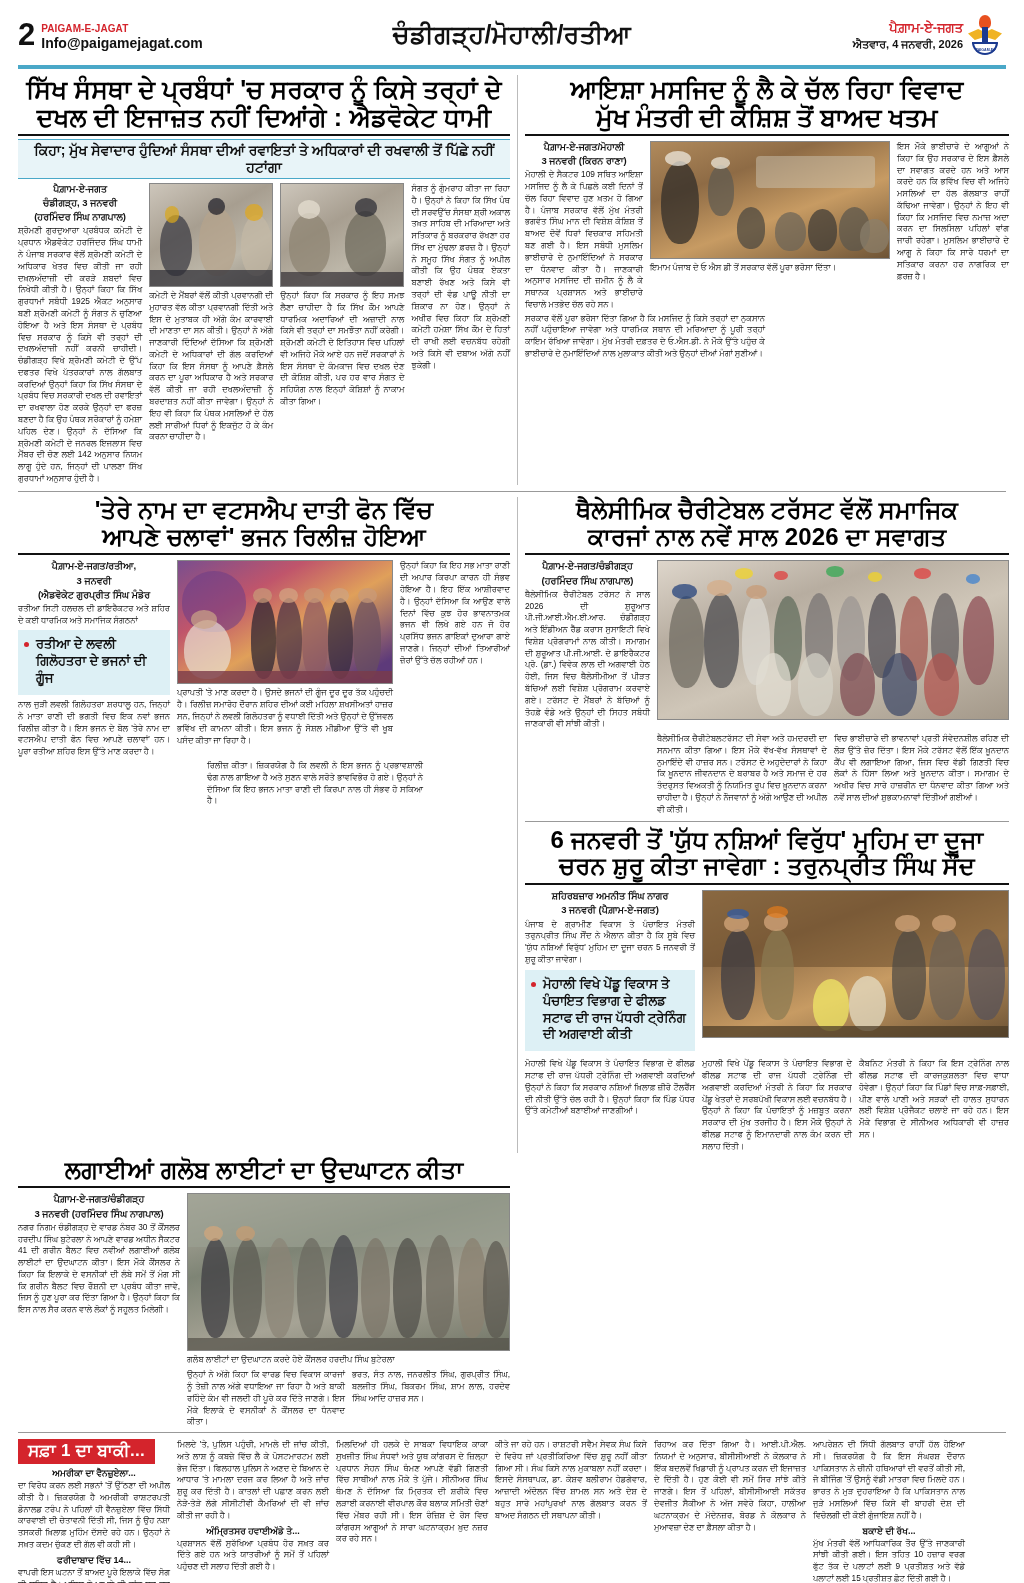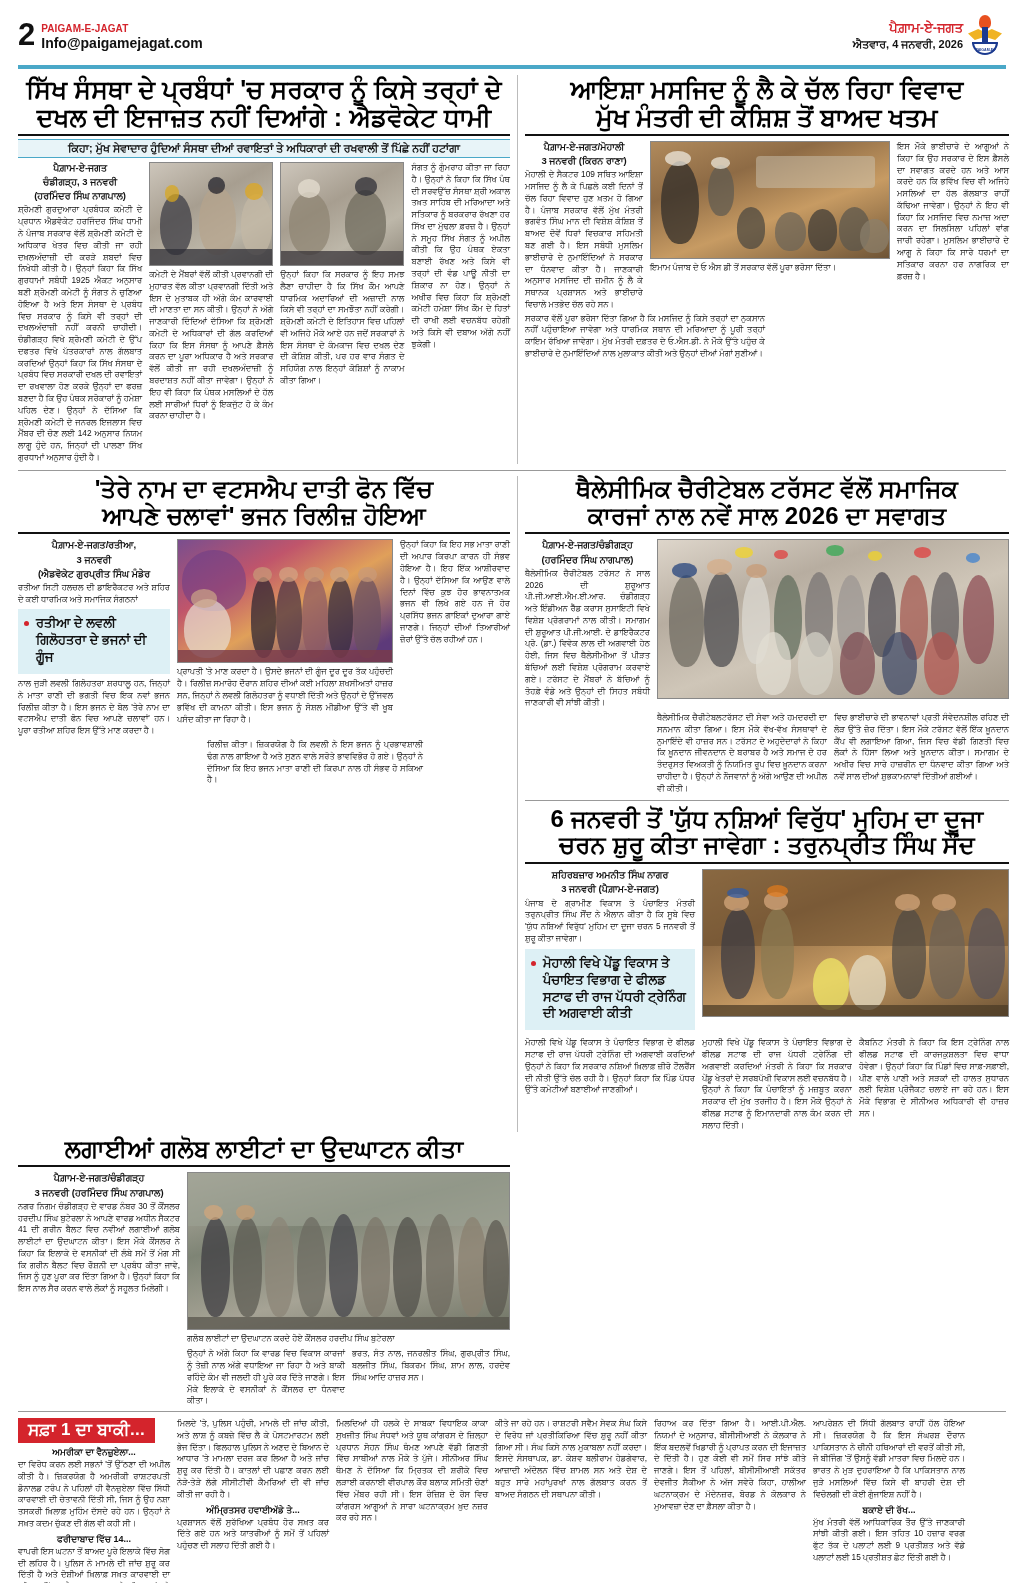--- a/index.html
+++ b/index.html
@@ -141,21 +141,21 @@
   .hl-rule {
     border-bottom: 2.5px solid #111;
     margin-top: 3px;
   }
 
   .subhead-bar {
     background: #e8f4f8;
     border-top: 1px solid #4aa8c8;
     border-bottom: 1px solid #4aa8c8;
     color: #111;
-    font-size: 11px;
+    font-size: 14px;
     font-weight: bold;
     padding: 2px 4px;
     text-align: center;
     margin-top: 3px;
   }
 
   .dateline {
     text-align: center;
     font-size: 9.5px;
     font-weight: bold;
@@ -253,20 +253,21 @@
 <div class="page">
 
   <div class="masthead">
     <div class="mast-left">
       <div class="page-num">2</div>
       <div class="mast-brandbox">
         <div class="brand-name">PAIGAM-E-JAGAT</div>
         <div class="brand-email">Info@paigamejagat.com</div>
       </div>
     </div>
+    <div class="mast-center">ਚੰਡੀਗੜ੍ਹ/ਮੋਹਾਲੀ/ਰਤੀਆ</div>
     <div class="mast-right">
       <div class="mast-right-text">
         <div class="mast-logo-word">ਪੈਗ਼ਾਮ-ਏ-ਜਗਤ</div>
         <div class="mast-date">ਐਤਵਾਰ, 4 ਜਨਵਰੀ, 2026</div>
       </div>
       <div class="torch-logo">
         <div class="torch-flame"></div>
         <div class="torch-wings"></div>
         <div class="torch-body"></div>
         <div class="torch-ring">PAIGAM-E-JAGAT</div>

